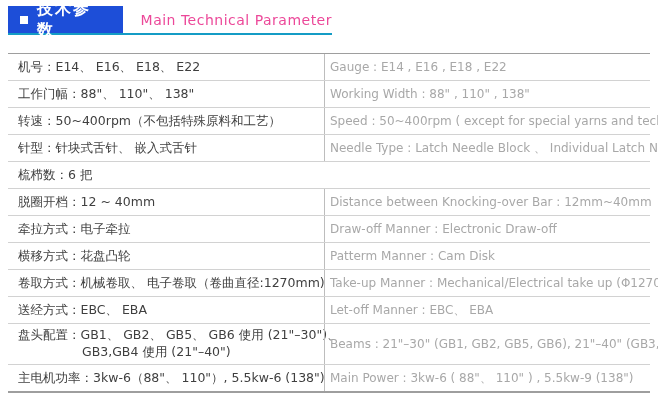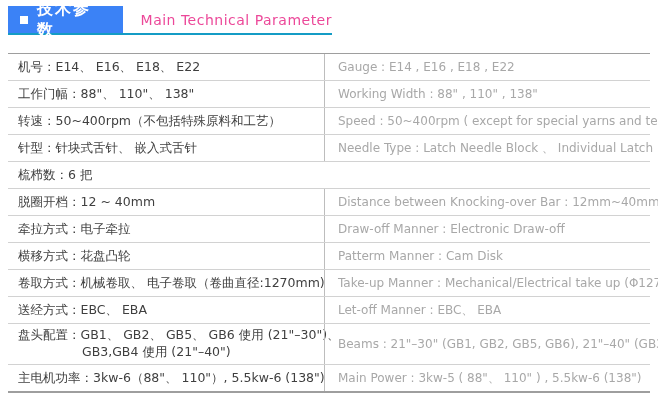--- a/index.html
+++ b/index.html
@@ -19,21 +19,21 @@
   .header {
     position: absolute;
     left: 8px;
     top: 6px;
     width: 324px;
     display: flex;
     align-items: center;
     border-bottom: 2px solid #149cc5;
   }
   .title-box {
-    background: #3b82f6;
+    background: #1d4ed8;
     color: #ffffff;
     font-size: 16px;
     font-weight: bold;
     height: 27px;
     padding: 0 15px 0 12px;
     display: flex;
     align-items: center;
     letter-spacing: 2px;
   }
   .bullet {
@@ -78,21 +78,21 @@
     width: 300px;
     flex: 0 0 auto;
     padding-left: 10px;
     padding-right: 6px;
     color: #3f3f3f;
     font-size: 12.5px;
   }
   .cell.en {
     flex: 1 1 auto;
     border-left: 1px solid #bdbdbd;
-    padding-left: 13px;
+    padding-left: 5px;
     padding-right: 4px;
     color: #a8a8a8;
     font-size: 12px;
   }
   .line { white-space: nowrap; }
   .line.cont { margin-left: 64px; }
 </style>
 </head>
 <body>
 
@@ -191,18 +191,18 @@
         </div>
         <div class="cell en">
           <div class="line">Beams : 21"–30" (GB1, GB2, GB5, GB6),  21"–40" (GB3, GB4)</div>
         </div>
       </div>
       <div class="row">
         <div class="cell zh">
           <div class="line">主电机功率：3kw-6（88"、 110"）, 5.5kw-6 (138")</div>
         </div>
         <div class="cell en">
-          <div class="line">Main Power : 3kw-5 ( 88"、 110" ) , 5.5kw-6 (138")</div>
+          <div class="line">Main Power : 3kw-6 ( 88"、 110" ) , 5.5kw-9 (138")</div>
         </div>
       </div>
     </div>
 
 </div>
 
 </body></html>

